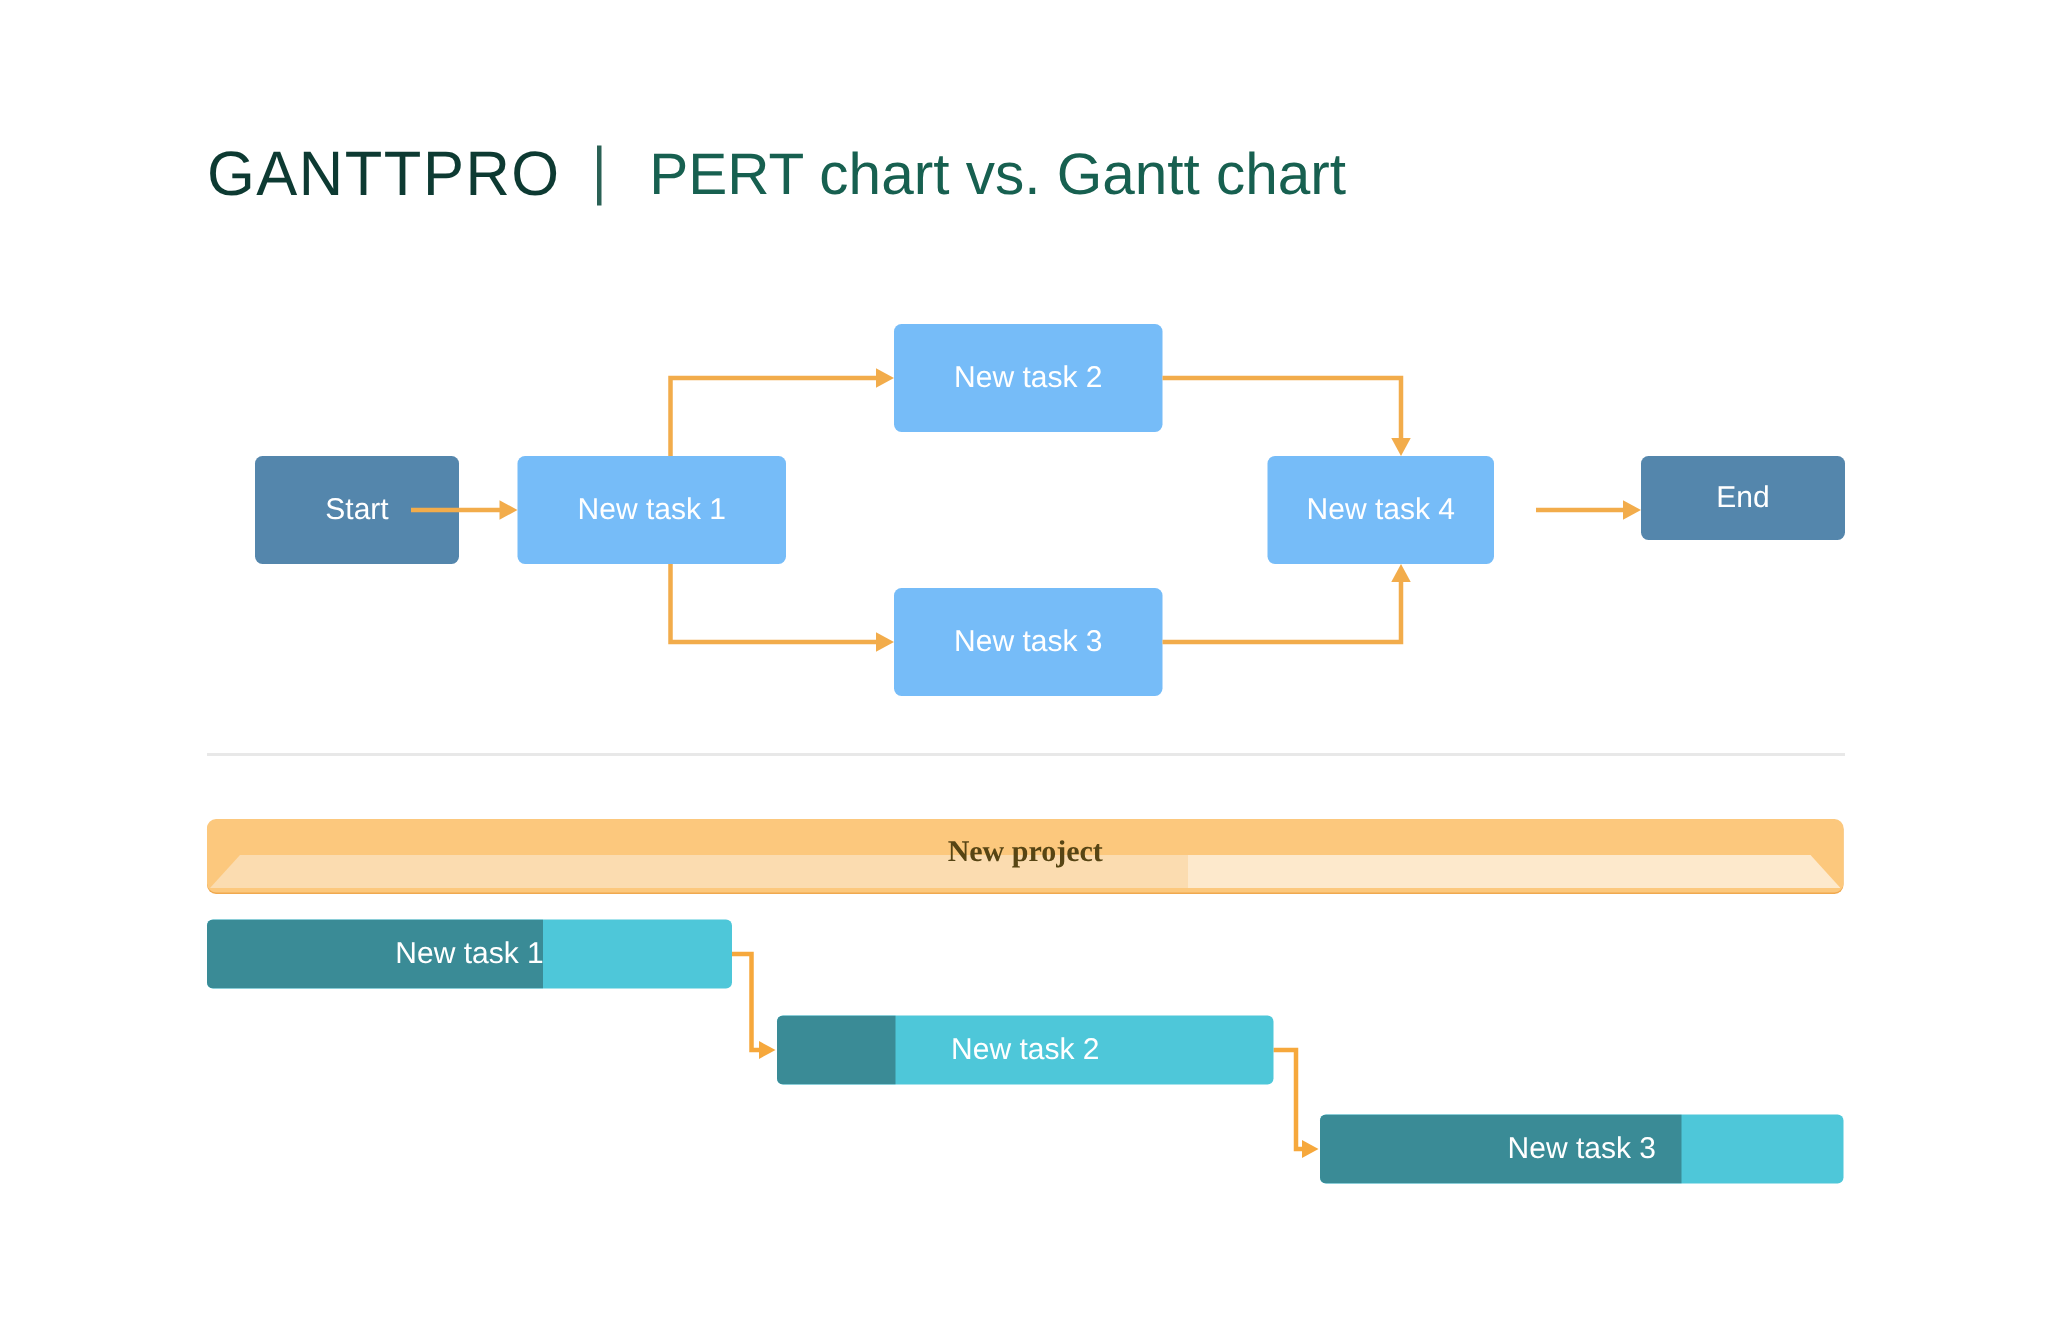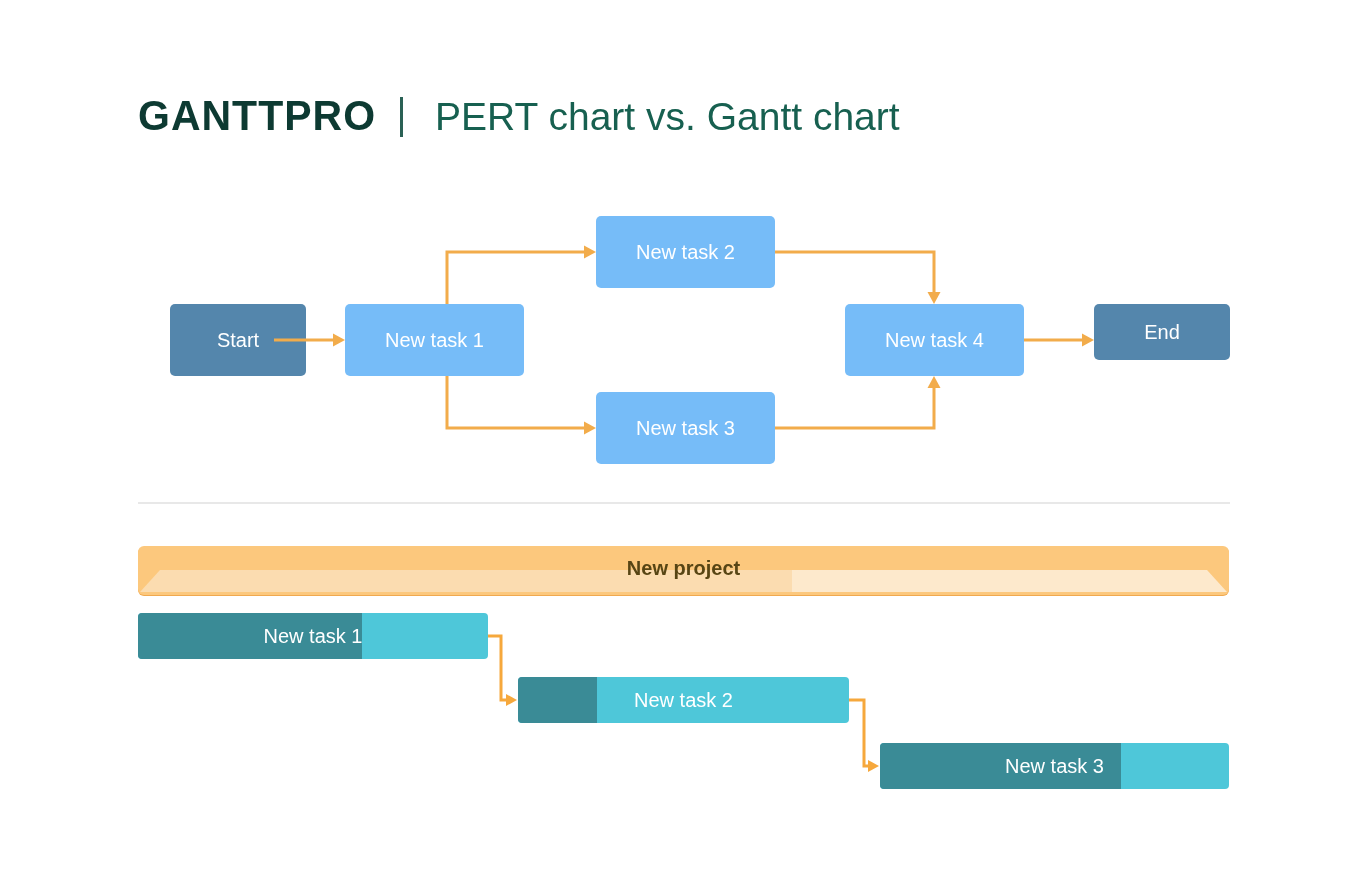--- a/index.html
+++ b/index.html
@@ -3,38 +3,38 @@
 <meta charset="utf-8">
 <style>
   html,body{margin:0;padding:0;}
   body{
     width:1368px;height:888px;position:relative;background:#ffffff;
     font-family:"Liberation Sans", sans-serif;overflow:hidden;
   }
   
   .header{position:absolute;left:138px;top:96px;display:flex;align-items:center;}
   .logo{
-    font-size:41px;font-weight:700;letter-spacing:1px;color:var(--logo);
+    font-size:41px;font-weight:400;letter-spacing:1px;color:var(--logo);
     transform:scaleY(1.02);line-height:1;
   }
   .logo-divider{width:3px;height:40px;background:var(--divider-teal);margin:0 20px 0 24px;}
   .page-title{font-size:39px;font-weight:500;color:var(--title);line-height:1;margin-left:12px;}
 
   
   .pert-node{
     position:absolute;border-radius:5px;display:flex;align-items:center;justify-content:center;
     color:#ffffff;font-size:20px;
   }
   .milestone{background:var(--dark-blue);}
   .task{background:var(--light-blue);}
   .n-start{left:138px;top:304px;width:136px;height:72px;margin-left:32px;}
   .n-task1{left:345px;top:304px;width:179px;height:72px;}
   .n-task2{left:596px;top:216px;width:179px;height:72px;}
   .n-task3{left:596px;top:392px;width:179px;height:72px;}
-  .n-task4{left:845px;top:304px;width:179px;height:72px;}
+  .n-task4{left:845px;top:304px;width:151px;height:72px;}
   .n-end{left:1094px;top:304px;width:136px;height:56px;}
   svg.overlay{position:absolute;left:0;top:0;pointer-events:none;}
   .pert-line{stroke:var(--arrow);stroke-width:3;fill:none;}
   .pert-head{fill:var(--arrow);}
   .gantt-line{stroke:var(--gantt-arrow);stroke-width:3;fill:none;}
   .gantt-head{fill:var(--gantt-arrow);}
 
   
   .section-divider{position:absolute;left:138px;top:502px;width:1092px;height:2px;background:#e8e8e8;}
 
@@ -46,21 +46,21 @@
   }
   .project-inner{
     position:absolute;left:2px;right:2px;bottom:3px;height:22px;
     clip-path:polygon(20px 0, calc(100% - 20px) 0, 100% 100%, 0 100%);
     display:flex;overflow:hidden;
   }
   .project-progress{background:var(--project-inner-left);height:100%;}
   .project-rest{background:var(--project-inner-right);height:100%;flex:1;}
   .project-label{
     position:absolute;left:0;right:0;top:11px;text-align:center;
-    font-size:20px;font-weight:700;color:var(--project-text);
+    font-size:20px;font-weight:700;color:var(--project-text);font-family:Liberation Serif, serif;
   }
   .gantt-bar{
     position:absolute;height:46px;border-radius:4px;background:var(--teal-light);
     overflow:hidden;display:flex;align-items:center;justify-content:center;
   }
   .gantt-progress{position:absolute;left:0;top:0;bottom:0;background:var(--teal-dark);}
   .gantt-label{position:relative;color:#ffffff;font-size:20px;z-index:2;}
   .g-task1{left:138px;top:613px;width:350px;}
   .g-task2{left:518px;top:677px;width:331px;}
   .g-task3{left:880px;top:743px;width:349px;}

